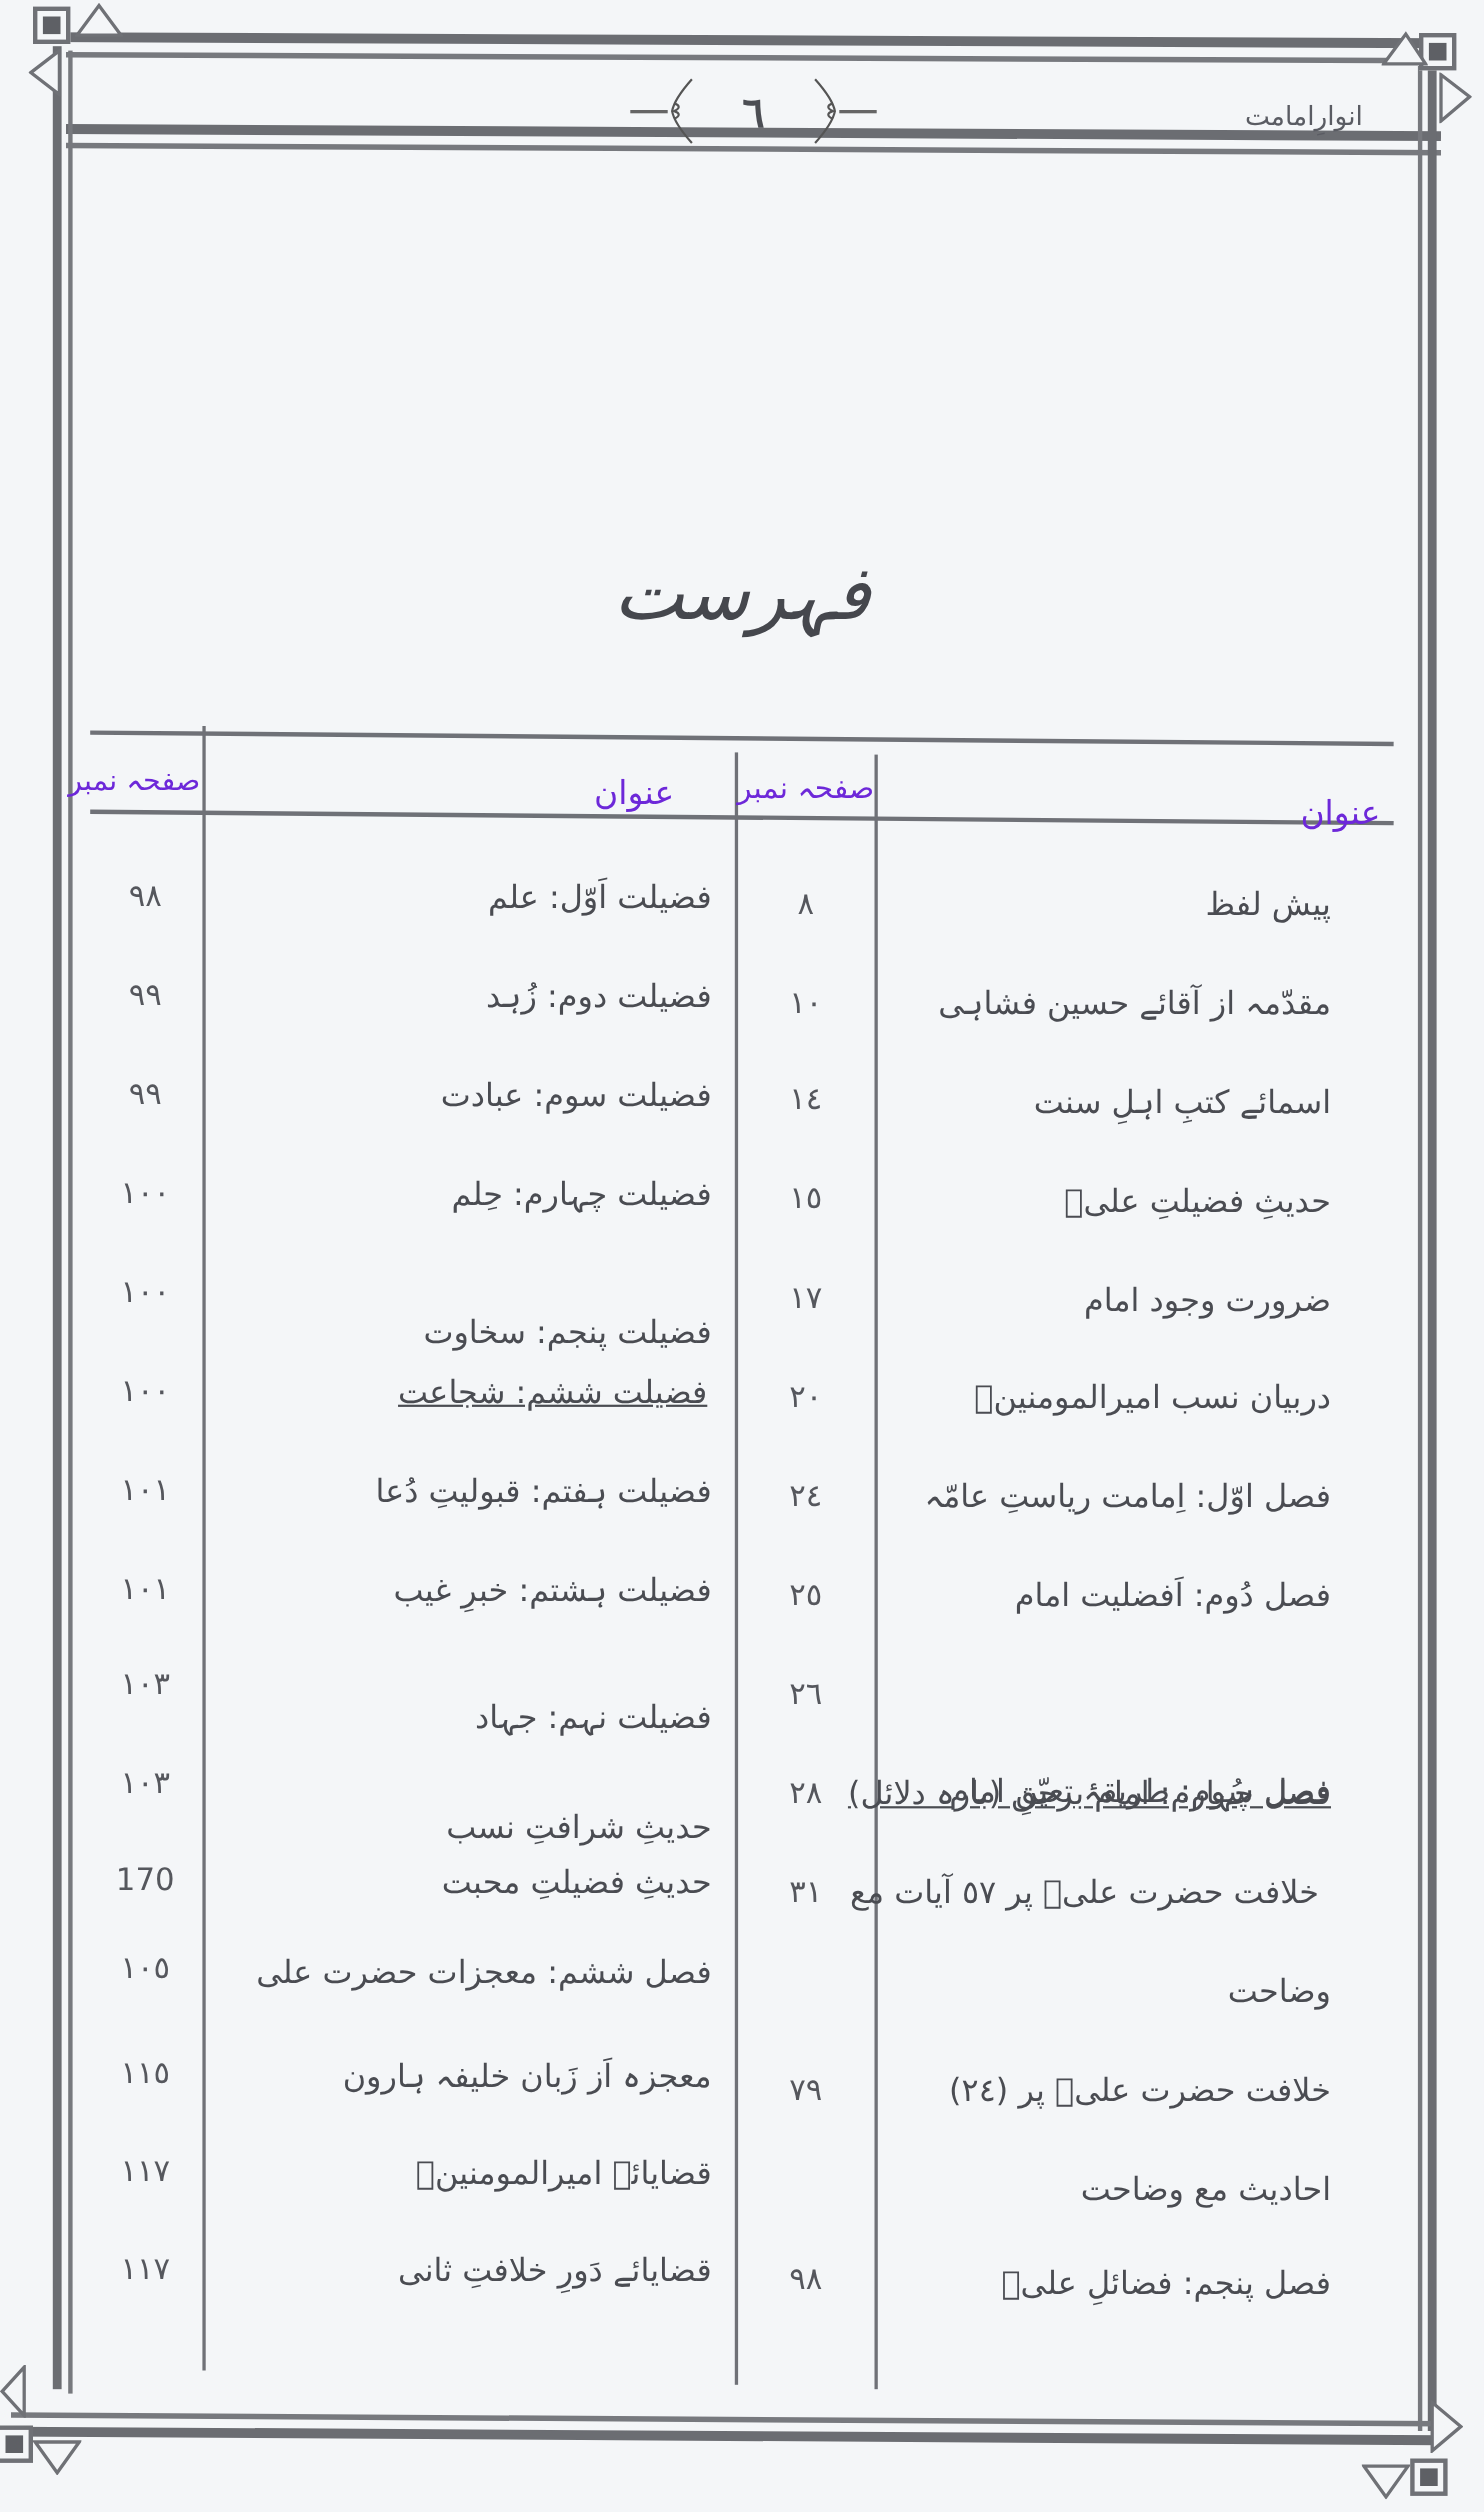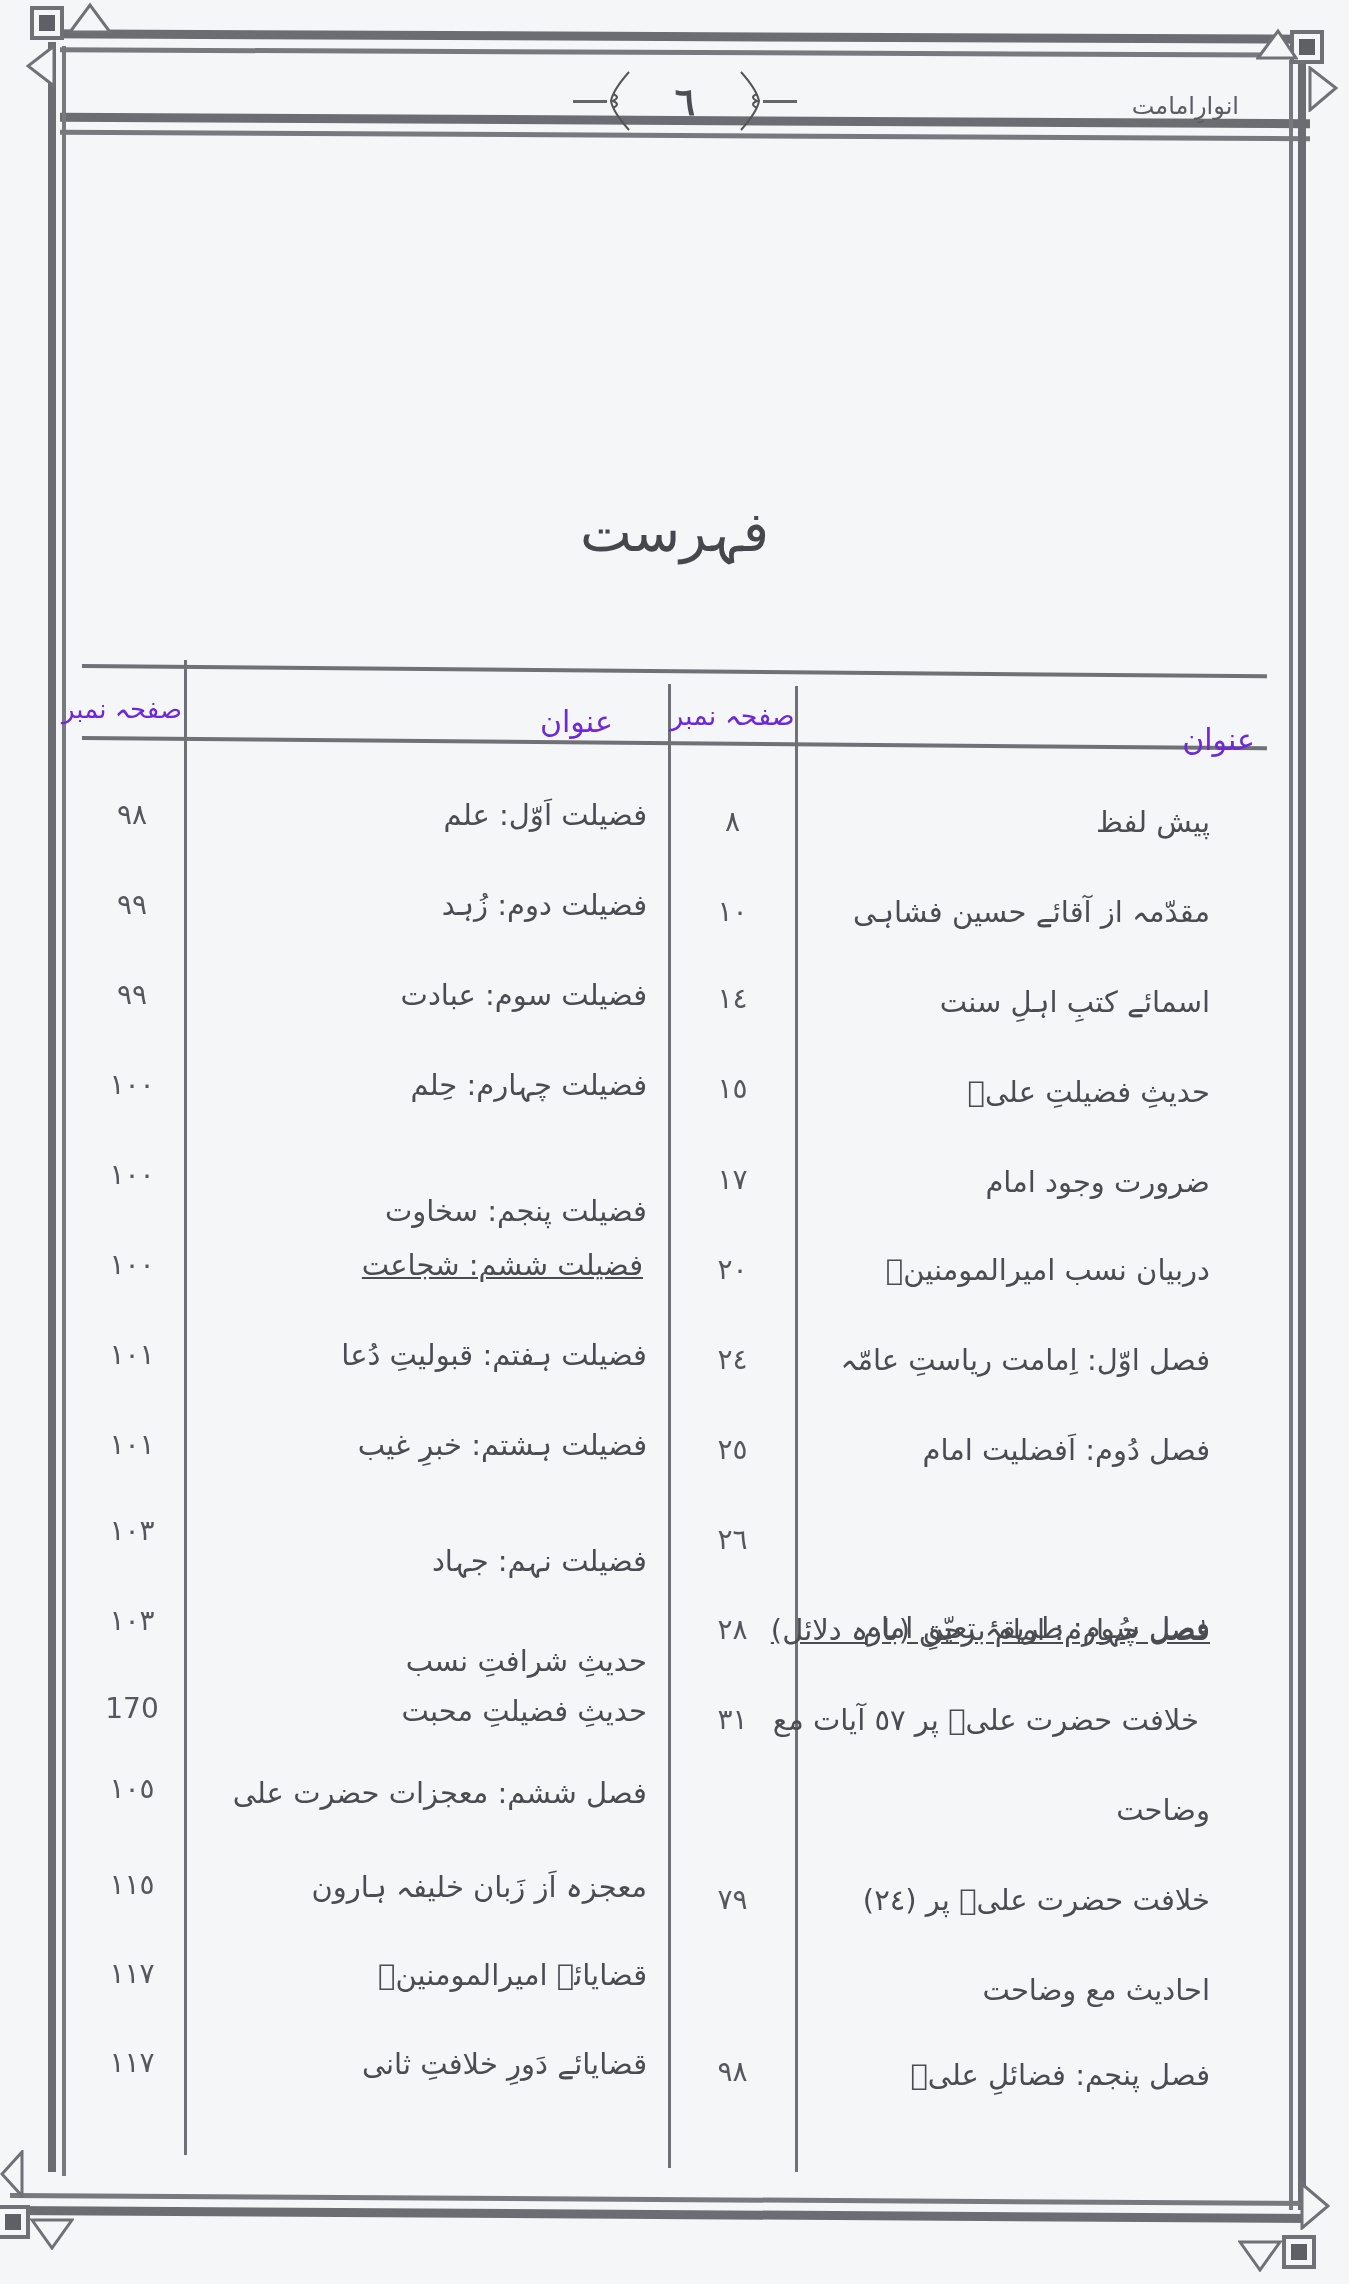--- a/index.html
+++ b/index.html
@@ -32,21 +32,21 @@
   }
   .orn-line { width: 34px; height: 3px; background: #666; }
   .orn {
     width: 24px; height: 62px; position: relative;
   }
   .orn svg { width: 24px; height: 62px; }
   .page-num { font-size: 38px; font-weight: bold; color: #4c4e54; margin: 0 44px; font-family: "DejaVu Serif", serif; }
   
   .toc-title {
     position: absolute; left: 0; width: 1349px; top: 500px; text-align: center;
-    font-size: 55px; color: #45474d; direction: rtl; font-family: "DejaVu Serif", serif;
+    font-size: 68px; color: #45474d; direction: rtl; font-family: "DejaVu Serif", serif; font-style: italic;
   }
   
   .tbl-line { position: absolute; background: #6f7177; }
   .col-head {
     position: absolute; font-size: 30px; color: #6d28d9; direction: rtl; white-space: nowrap;
   }
   .entry {
     position: absolute; font-size: 29px; color: #4a4c52; direction: rtl; white-space: nowrap;
   }
   .pnum {

